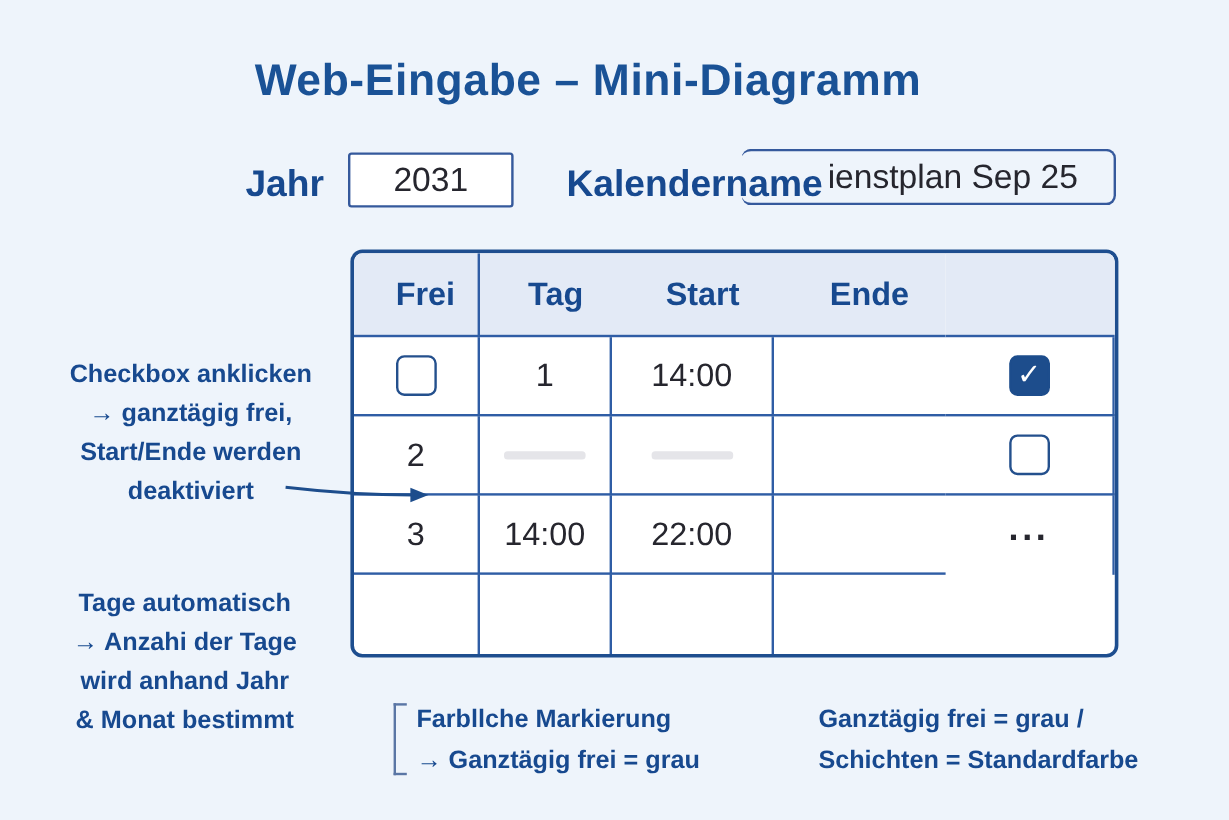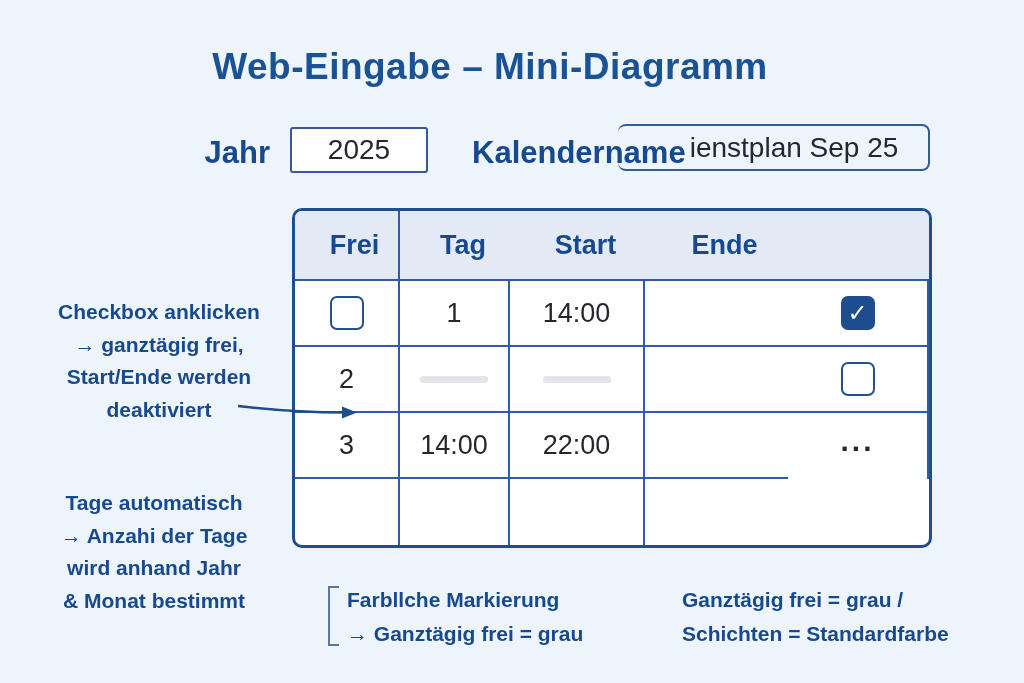--- a/index.html
+++ b/index.html
@@ -95,21 +95,21 @@
 </style>
 </head>
 <body>
 
 <div class="stage">
 
   <div class="title">Web-Eingabe – Mini-Diagramm</div>
 
   <div class="label label-jahr">Jahr</div>
   <div class="input-jahr">
-    <span>2025</span>
+    <span>2031</span>
   </div>
   <div class="label label-kalender">Kalendername</div>
   <div class="input-kalender">
     <span>ienstplan Sep 25</span>
   </div>
 
   <div class="mini-table">
 
     <div class="cell hcell br bb">Frei</div>
     <div class="cell hcell bb">Tag</div>

